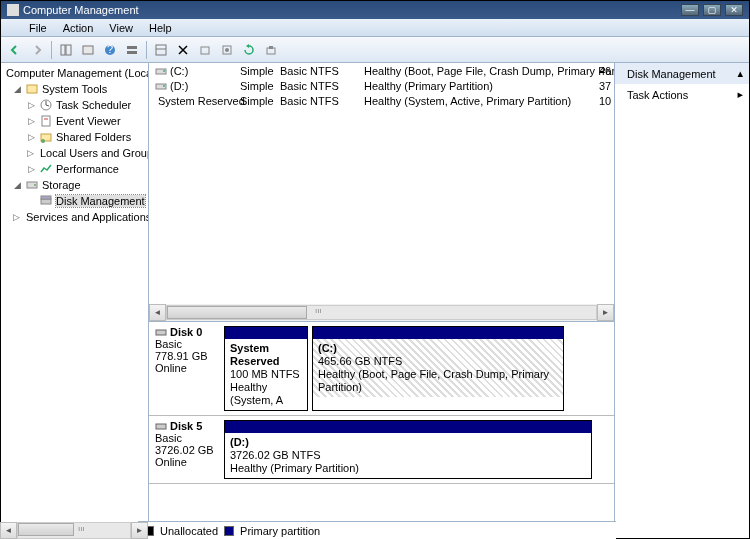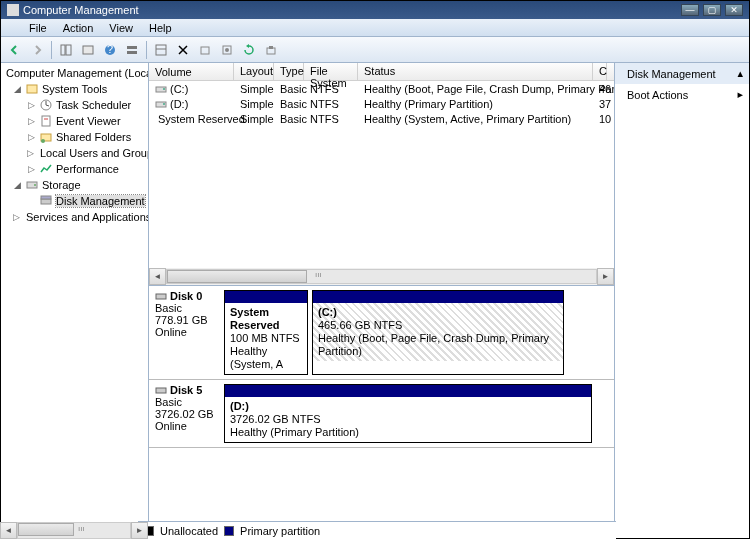--- a/index.html
+++ b/index.html
@@ -33,21 +33,21 @@
 .vlrow { display: flex; height: 15px; align-items: center; }
 .vlrow div { padding: 0 6px; white-space: nowrap; }
 .c-vol { width: 85px; display: flex; align-items: center; gap: 3px; }
 .c-lay { width: 40px; } .c-typ { width: 30px; } .c-fs { width: 54px; } .c-st { width: 235px; } .c-cap { width: 14px; text-align: right; }
 .vlhs { position: absolute; bottom: 0; left: 0; right: 0; height: 17px; display: flex; align-items: center; background: #f0f0f0; }
 .vlhs .ar { width: 17px; height: 17px; background: linear-gradient(#f4f4f4, #dcdcdc); border: 1px solid #bbb; display: flex; align-items: center; justify-content: center; font-size: 8px; color: #555; }
 .vlhs .tr { flex: 1; background: #e8e8e8; border: 1px solid #ccc; height: 15px; position: relative; }
 .vlhs .th { position: absolute; left: 0; width: 140px; height: 13px; background: linear-gradient(#eaeaea, #d2d2d2); border: 1px solid #aaa; }
 .vlhs .tick { position: absolute; left: 148px; font-size: 8px; color: #888; top: 0; }
 
-.dpane { height: 252px; overflow: hidden; }
+.dpane { height: 216px; overflow: hidden; }
 .diskrow { display: flex; border-bottom: 1px solid #bbb; }
 .diskinfo { width: 75px; padding: 4px 6px; }
 .diskinfo .dic { display: flex; align-items: center; gap: 3px; font-weight: bold; }
 .diskparts { flex: 1; display: flex; padding: 4px 4px 4px 0; gap: 0; }
 .part { border: 1px solid #000; margin-right: 4px; display: flex; flex-direction: column; }
 .part .pbar { height: 12px; background: #000080; }
 .part .pbody { padding: 3px 5px; font-size: 11px; line-height: 13px; }
 .hatched .pbody { background: repeating-linear-gradient(45deg, #fff, #fff 3px, #ddd 3px, #ddd 5px); }
 
 .legend { position: absolute; bottom: 0; left: 138px; right: 134px; height: 18px; border-top: 1px solid #a0b4cc; display: flex; align-items: center; gap: 6px; padding-left: 6px; background: #fff; }
@@ -235,28 +235,20 @@
         <span class="ic"><svg viewBox="0 0 14 14">
             <circle cx="7" cy="7" r="4" fill="none" stroke="#888"></circle>
             <circle cx="7" cy="7" r="1" fill="#888"></circle>
           </svg></span>
         <span>Services and Applications</span>
       </div>
   </div>
 
   <div class="center">
     <div class="vlist">
-      <div class="vlhead">
-        <div class="c-vol">Volume</div>
-        <div class="c-lay">Layout</div>
-        <div class="c-typ">Type</div>
-        <div class="c-fs">File System</div>
-        <div class="c-st">Status</div>
-        <div class="c-cap">C</div>
-      </div>
       <div class="vlrow">
         <div class="c-vol">
             <svg class="smicon" viewBox="0 0 12 12">
               <rect x="1" y="4" width="10" height="5" fill="#ddd" stroke="#888"></rect>
               <circle cx="9" cy="6" r="1" fill="#4a8"></circle>
             </svg>
             <span>(C:)</span>
           </div>
         <div class="c-lay">Simple</div>
           <div class="c-typ">Basic</div>
@@ -346,21 +338,21 @@
       </div>
     </div>
   </div>
 
   <div class="actions">
     <div class="row sel">
         <span>Disk Management</span>
         <span>▴</span>
       </div>
     <div class="row">
-        <span>Boot Actions</span>
+        <span>Task Actions</span>
         <span>▸</span>
       </div>
   </div>
 </div>
 
 <div class="legend">
   <span class="sw" style="background:#000"></span>
     <span>Unallocated</span>
   <span class="sw" style="background:#000080"></span>
     <span>Primary partition</span>

